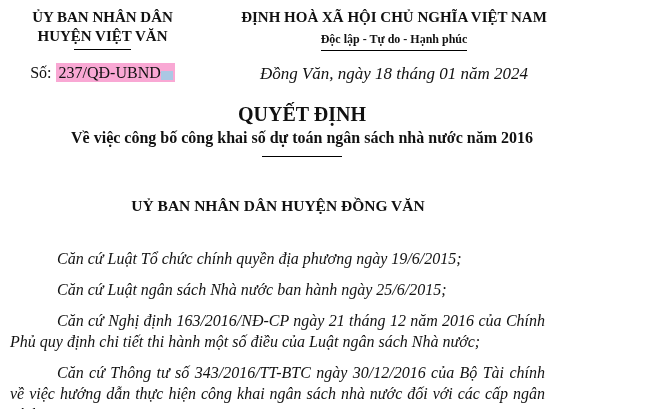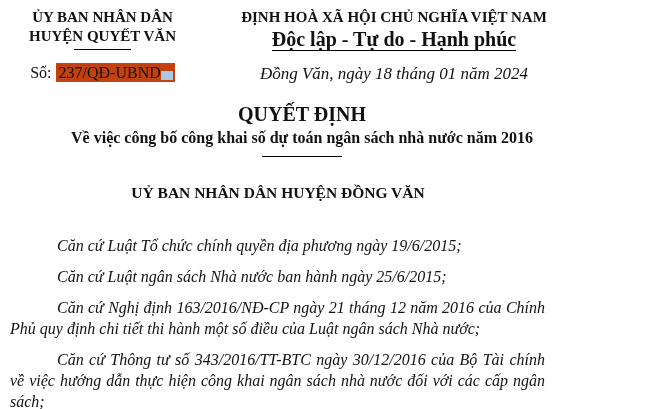--- a/index.html
+++ b/index.html
@@ -66,21 +66,21 @@
   }
   .motto-line-1 {
     font-weight: bold;
     font-size: 15px;
     line-height: 19px;
     white-space: nowrap;
   }
   .motto-line-2 {
     display: inline-block;
     font-weight: bold;
-    font-size: 20px;
+    font-size: 12px;
     line-height: 20px;
     margin-top: 2px;
     padding-bottom: 1px;
     border-bottom: 1.5px solid #000;
     white-space: nowrap;
   }
   .date-place-line {
     margin-top: 12px;
     font-style: italic;
     font-size: 17px;
@@ -105,21 +105,21 @@
     line-height: 21px;
     margin-top: 2px;
   }
   .title-divider {
     width: 80px;
     border-top: 1.5px solid #000;
     margin: 8px auto 0 auto;
   }
 
   .issuer-heading {
-    margin-top: 26px;
+    margin-top: 39px;
     text-align: center;
     font-weight: bold;
     font-size: 15.5px;
     line-height: 20px;
   }
 
   
   .body-text {
     margin: 32px 11px 9px 10px;
     font-style: italic;
@@ -135,24 +135,24 @@
   .body-text p:first-child { margin-top: 0; }
 </style>
 </head>
 <body>
 
 <div class="page">
 
   <div class="header-row">
     <div class="header-left">
       <div class="org-line">ỦY BAN NHÂN DÂN</div>
-      <div class="org-line">HUYỆN QUYẾT VĂN</div>
+      <div class="org-line">HUYỆN VIỆT VĂN</div>
       <div class="org-underline"></div>
       <div class="doc-number-line">
-        <span class="doc-number-label">Số: </span><span class="doc-number-highlight" style="background: #c2410c;">237/QĐ-UBND</span>
+        <span class="doc-number-label">Số: </span><span class="doc-number-highlight" style="background: #f9a8d4;">237/QĐ-UBND</span>
       </div>
     </div>
     <div class="header-spacer"></div>
     <div class="header-right">
       <div class="motto-line-1">ĐỊNH HOÀ XÃ HỘI CHỦ NGHĨA VIỆT NAM</div>
       <div>
         <span class="motto-line-2">Độc lập - Tự do - Hạnh phúc</span>
       </div>
       <div class="date-place-line">Đồng Văn, ngày 18 tháng 01 năm 2024</div>
     </div>

